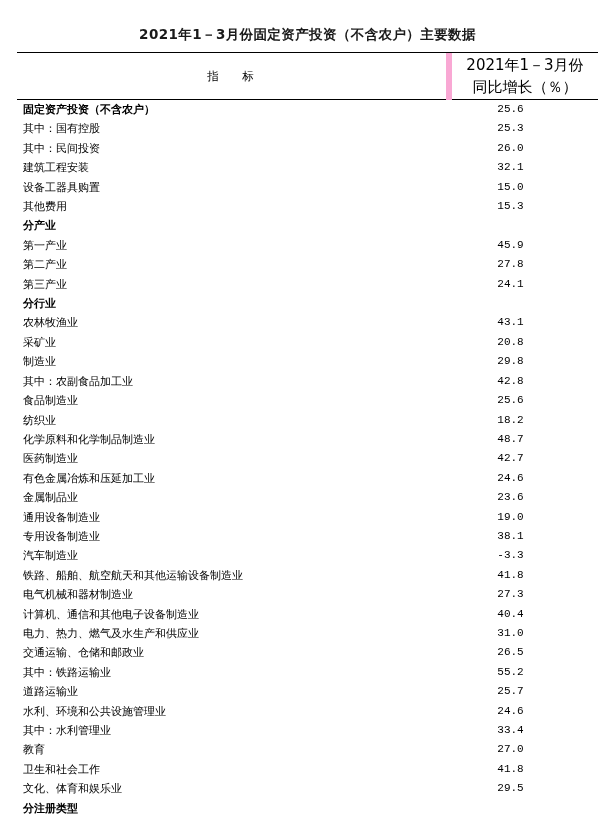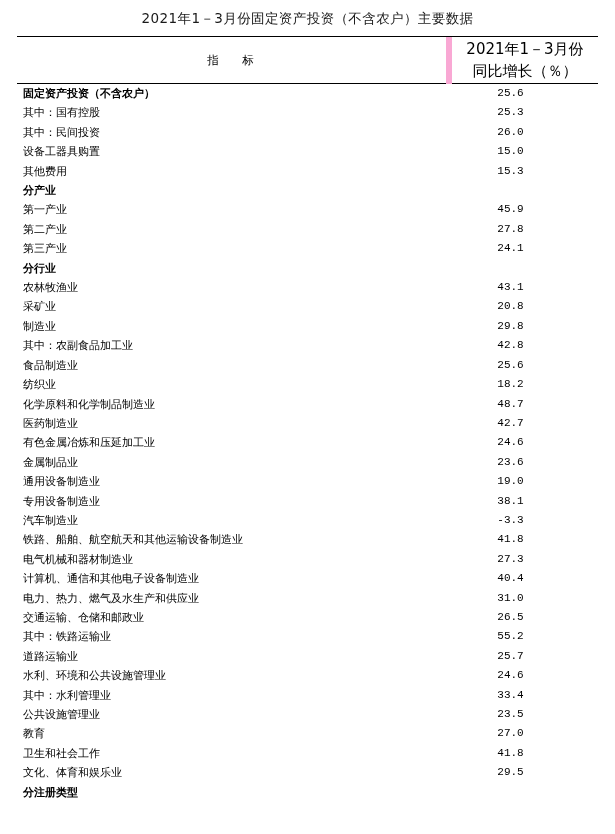--- a/index.html
+++ b/index.html
@@ -18,24 +18,25 @@
   .page {
     width: 615px;
     height: 834px;
     box-sizing: border-box;
     padding: 0;
     position: relative;
   }
   .title {
     text-align: center;
     font-size: 13.5px;
-    font-weight: normal;
+    font-weight: bold;
     letter-spacing: 0.4px;
     padding: 10px 0 8px 0;
     color: #1a1a1a;
+    margin-top: 16px;
   }
   table.main {
     width: 581px;
     margin: 0 auto;
     border-collapse: collapse;
     table-layout: fixed;
     font-size: 11px;
   }
   table.main td, table.main th {
     padding: 0;
@@ -120,20 +121,24 @@
         </tr>
         <tr class="datarow">
           <td class="label i1">其中：国有控股</td>
           <td class="value">25.3</td>
         </tr>
         <tr class="datarow">
           <td class="label i1">其中：民间投资</td>
           <td class="value">26.0</td>
         </tr>
         <tr class="datarow">
+          <td class="label i1">建筑工程安装</td>
+          <td class="value">32.1</td>
+        </tr>
+        <tr class="datarow">
           <td class="label i1">设备工器具购置</td>
           <td class="value">15.0</td>
         </tr>
         <tr class="datarow">
           <td class="label i1">其他费用</td>
           <td class="value">15.3</td>
         </tr>
         <tr class="datarow">
           <td class="label i0">分产业</td>
           <td class="value"></td>
@@ -236,24 +241,20 @@
         </tr>
         <tr class="datarow">
           <td class="label i1">水利、环境和公共设施管理业</td>
           <td class="value">24.6</td>
         </tr>
         <tr class="datarow">
           <td class="label i2">其中：水利管理业</td>
           <td class="value">33.4</td>
         </tr>
         <tr class="datarow">
-          <td class="label i3">公共设施管理业</td>
-          <td class="value">23.5</td>
-        </tr>
-        <tr class="datarow">
           <td class="label i1">教育</td>
           <td class="value">27.0</td>
         </tr>
         <tr class="datarow">
           <td class="label i1">卫生和社会工作</td>
           <td class="value">41.8</td>
         </tr>
         <tr class="datarow">
           <td class="label i1">文化、体育和娱乐业</td>
           <td class="value">29.5</td>

